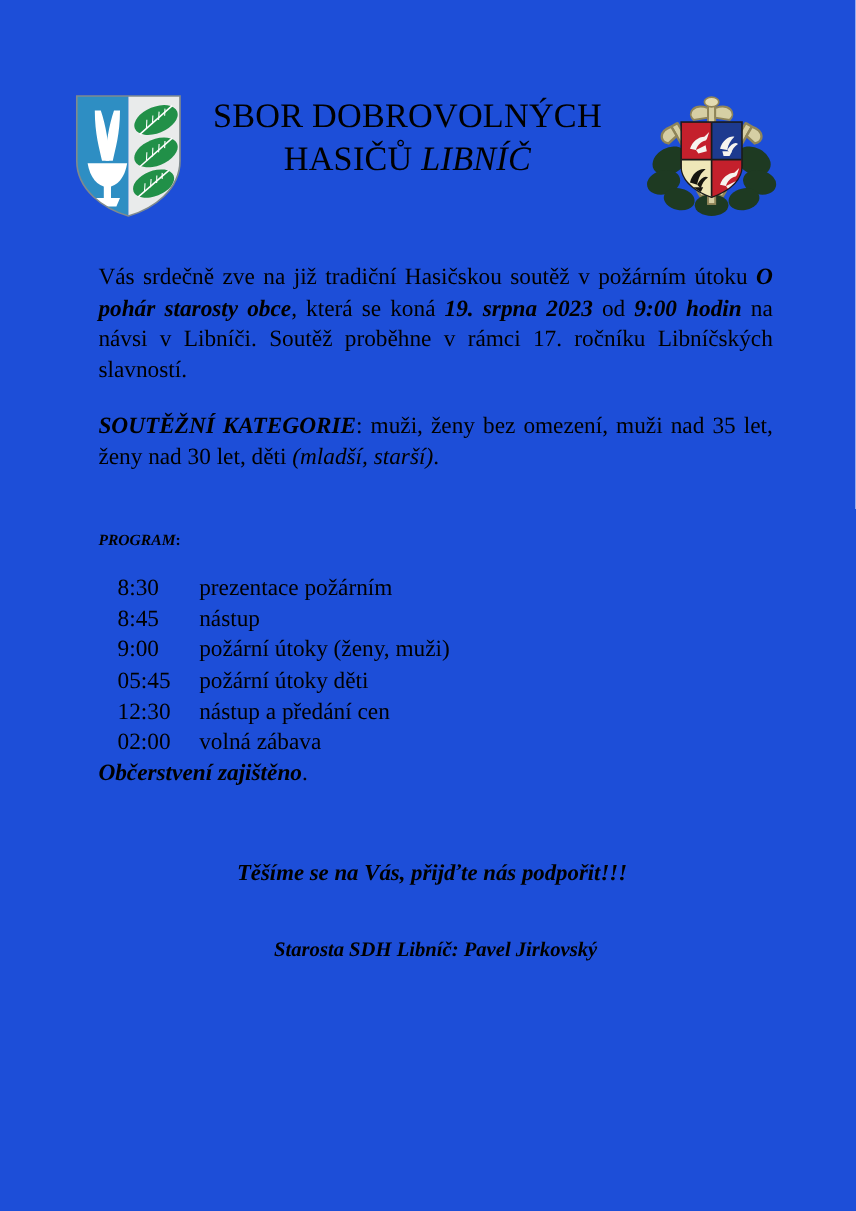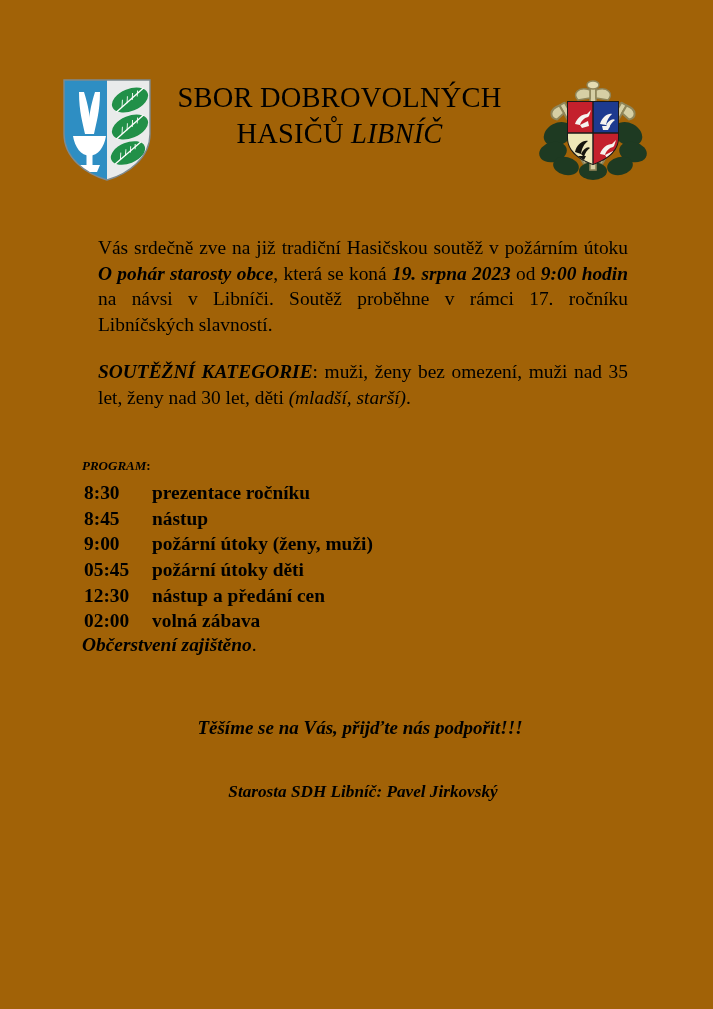--- a/index.html
+++ b/index.html
@@ -13,21 +13,21 @@
     height: 1009px;
     position: relative;
     font-family: "Liberation Serif", "DejaVu Serif", serif;
     color: #000000;
     overflow: hidden;
   }
 
   .page {
     position: absolute;
     inset: 0;
-    background: #a16207;
+    background: #1d4ed8;
   }
 
   
   .header {
     position: absolute;
     left: 0;
     top: 74px;
     width: 713px;
     height: 118px;
     display: flex;
@@ -66,21 +66,21 @@
   }
 
   
   .content {
     position: absolute;
     left: 82px;
     top: 219px;
     width: 562px;
   }
   p.para {
-    margin: 16px;
+    margin: 0;
     font-size: 19.4px;
     line-height: 25.6px;
     text-align: justify;
   }
   p.para.gap {
     margin-top: 22px;
   }
   .bi {
     font-weight: bold;
     font-style: italic;
@@ -97,24 +97,23 @@
     font-size: 13px;
     line-height: 25.6px;
     font-weight: bold;
     font-style: italic;
   }
   .program-heading .plain {
     font-weight: bold;
     font-style: normal;
   }
   .program-list {
-    margin: 2px;
+    margin: 16px;
     padding: 0;
     list-style: none;
-    font-weight: bold;
   }
   .program-row {
     display: flex;
     font-size: 19.4px;
     line-height: 25.6px;
   }
   .program-time {
     flex: 0 0 68px;
   }
   .program-label {
@@ -312,21 +311,21 @@
     <p class="para"><span>Vás srdečně zve na již tradiční Hasičskou soutěž v požárním útoku </span><span class="bi">O pohár starosty obce</span><span>, která se koná </span><span class="bi">19. srpna 2023</span><span> od </span><span class="bi">9:00 hodin</span><span> na návsi v Libníči. Soutěž proběhne v rámci 17. ročníku Libníčských slavností.</span></p>
 
     <p class="para gap"><span class="bi">SOUTĚŽNÍ KATEGORIE</span><span>: muži, ženy bez omezení, muži nad 35 let, ženy nad 30 let, děti </span><span class="it">(mladší, starší)</span><span>.</span></p>
 
     <div class="program">
       <div class="program-heading"><span>PROGRAM</span><span class="plain">:</span></div>
 
       <ul class="program-list">
         <li class="program-row">
           <span class="program-time">8:30</span>
-          <span class="program-label">prezentace ročníku</span>
+          <span class="program-label">prezentace požárním</span>
         </li>
         <li class="program-row">
           <span class="program-time">8:45</span>
           <span class="program-label">nástup</span>
         </li>
         <li class="program-row">
           <span class="program-time">9:00</span>
           <span class="program-label">požární útoky (ženy, muži)</span>
         </li>
         <li class="program-row">

